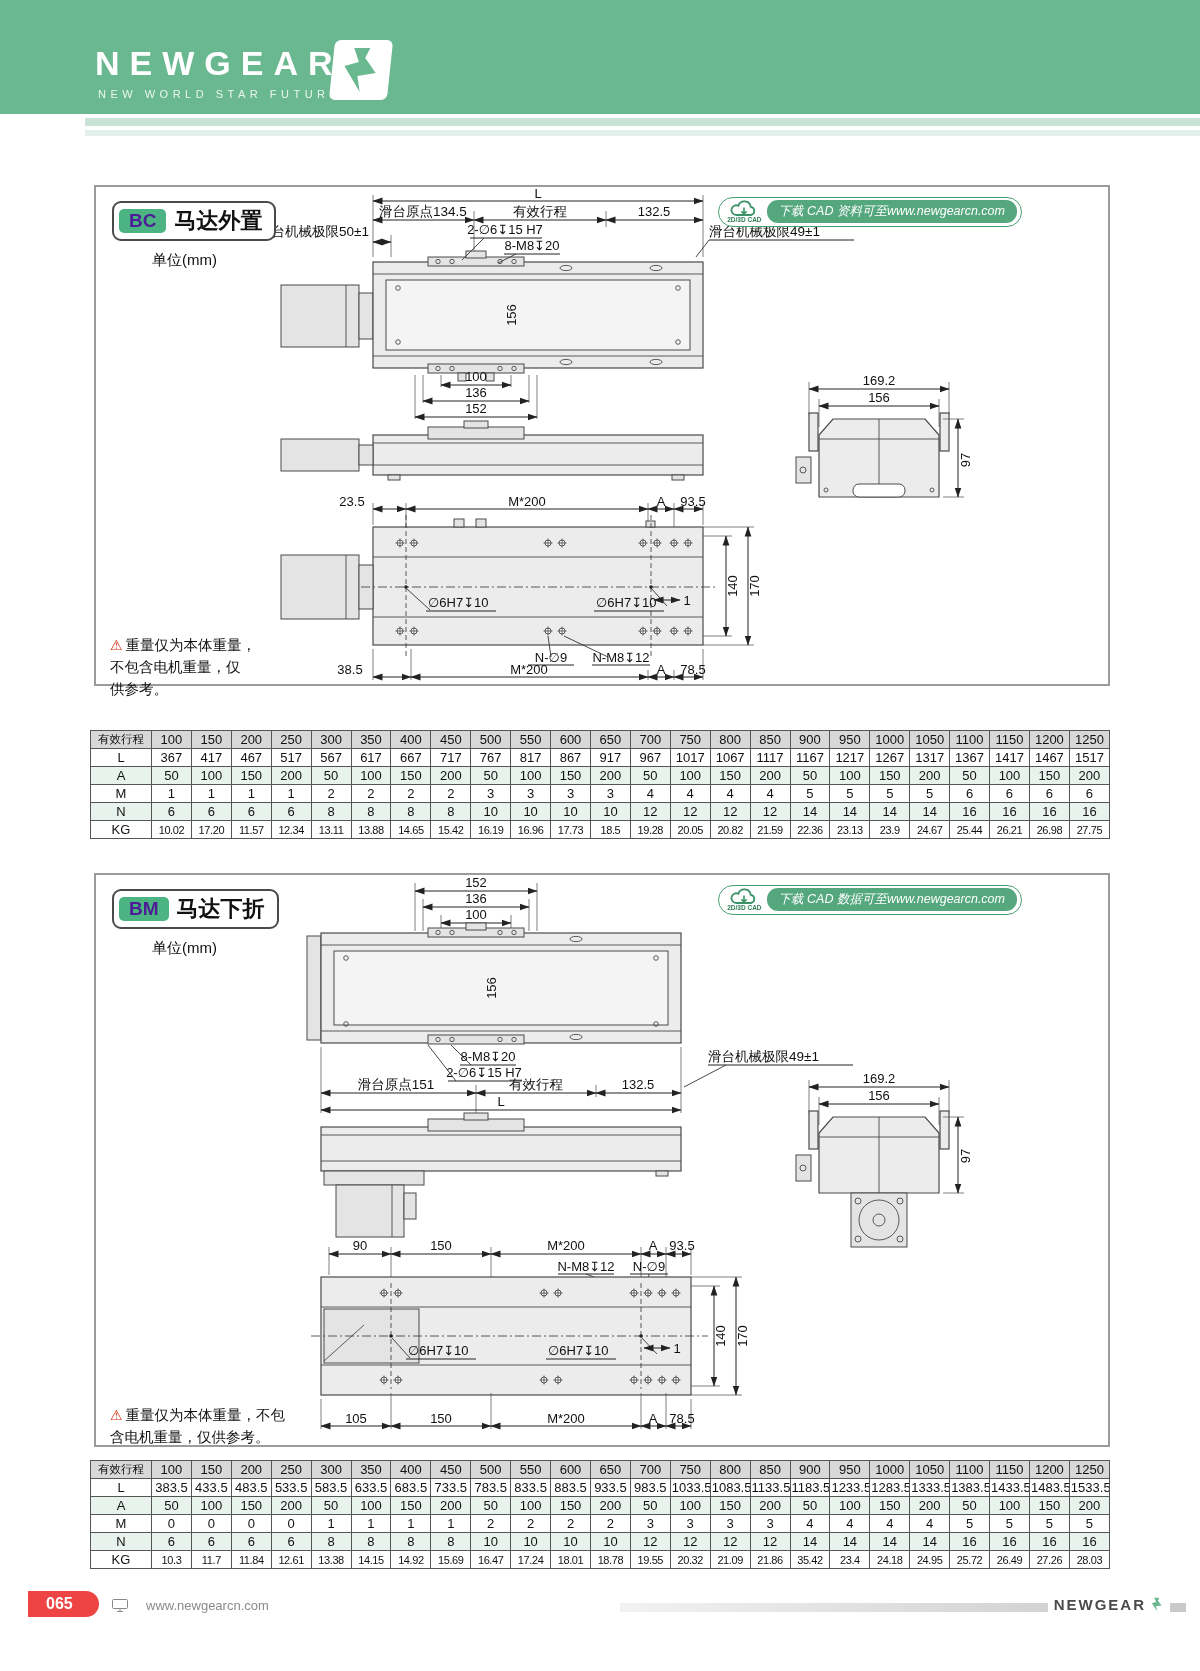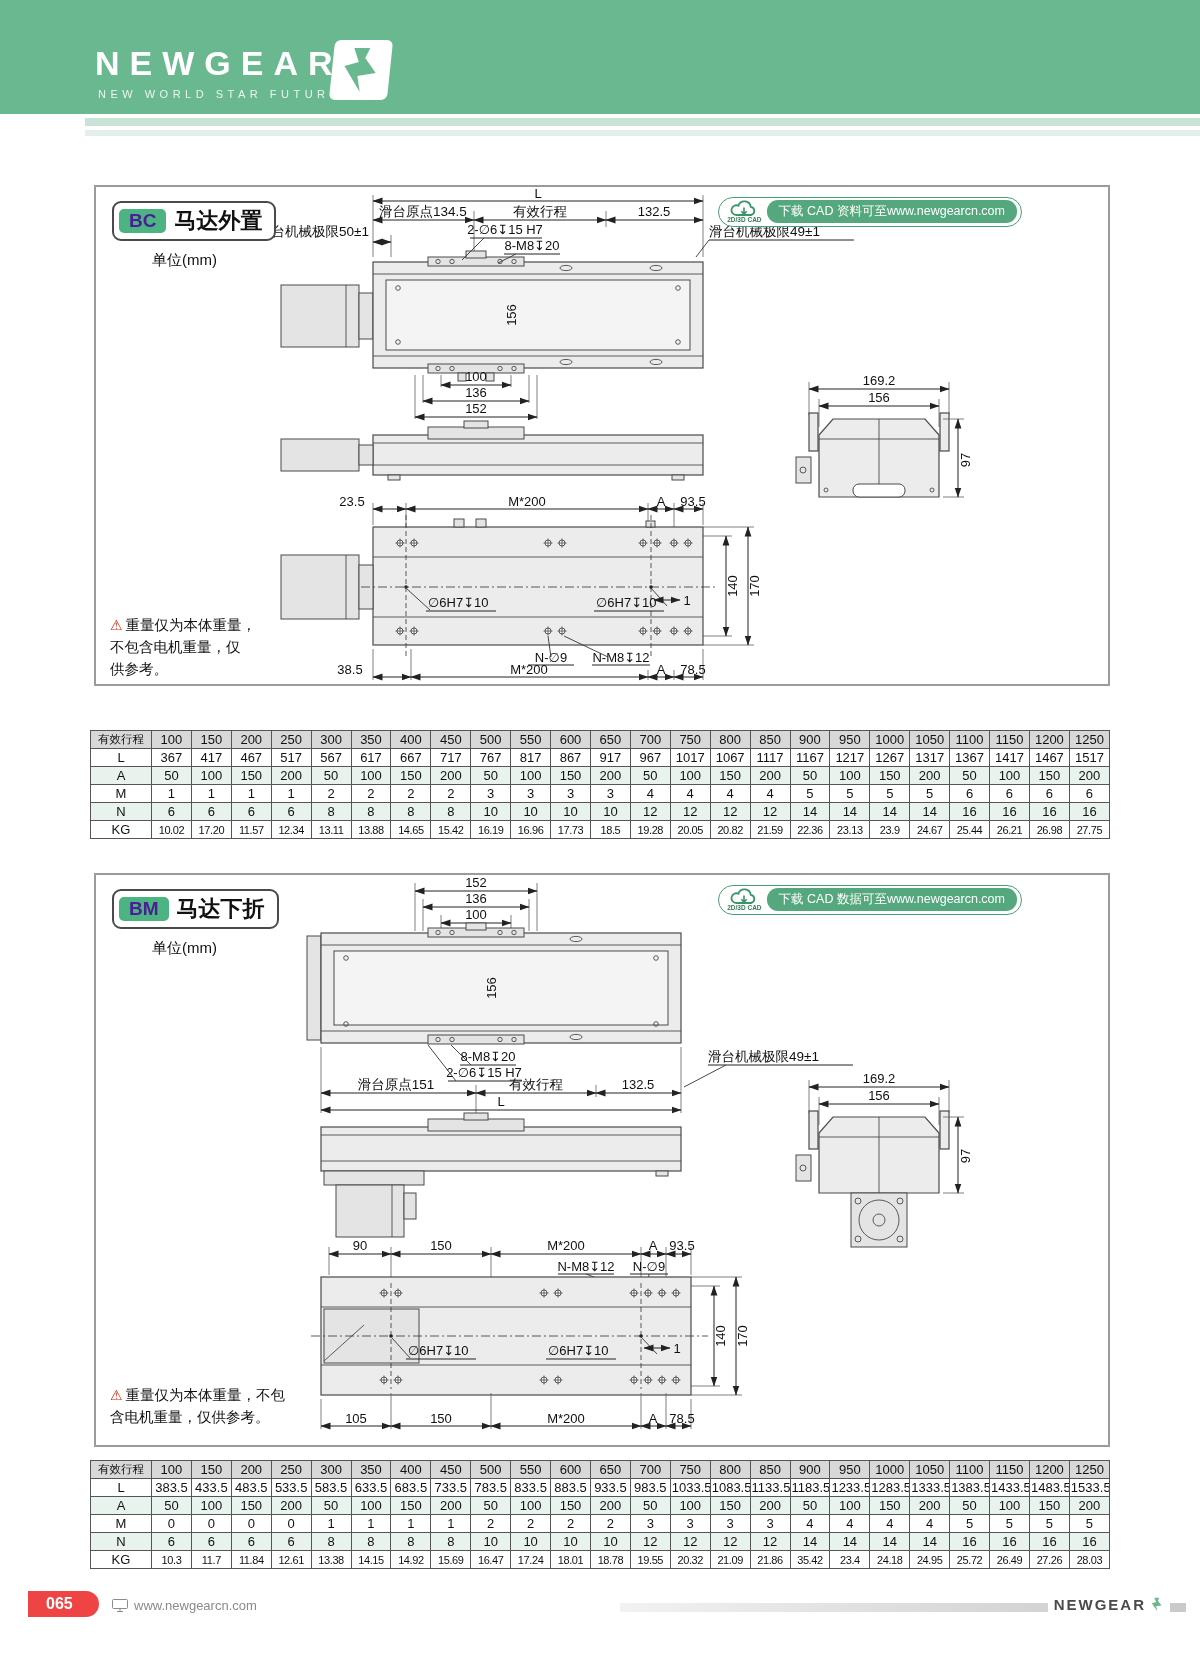--- a/index.html
+++ b/index.html
@@ -19,22 +19,22 @@
   .panel-bm{top:873px;height:570px;}
   .badge{position:absolute;left:16px;top:14px;display:flex;align-items:center;gap:8px;
          border:2px solid #4a4a4a;border-radius:9px;background:#fff;padding:3px 12px 3px 5px;}
   .badge-code{background:#4cb382;color:#4c1d95;font-weight:bold;font-size:19px;padding:1px 10px;border-radius:5px;}
   .badge-title{font-weight:bold;font-size:22px;color:#111;}
   .unit{position:absolute;left:56px;top:64px;font-size:15px;color:#111;text-align:right;}
   .cad{position:absolute;right:86px;top:10px;display:flex;align-items:center;gap:5px;
        border:1.5px solid #4a9e73;border-radius:16px;background:#fff;padding:2px 4px 2px 8px;}
   .cad-ic{display:flex;flex-direction:column;align-items:center;line-height:1;}
   .cad-ic .cap{font-size:6.5px;font-weight:bold;color:#2e7d54;margin-top:-1px;}
-  .cad-pill{background:#55a87e;color:#fff;font-size:12.5px;border-radius:11px;padding:3px 12px;white-space:nowrap;}
-  .warn{position:absolute;font-size:14.5px;line-height:1.5;color:#111;}
+  .cad-pill{background:#55a87e;color:#fff;font-size:12.5px;border-radius:11px;padding:3px 12px;white-space:nowrap;font-style:italic;}
+  .warn{position:absolute;font-size:14.5px;line-height:1.5;color:#111;margin-top:20px;}
   .warn .tri{color:#cc2200;margin-right:3px;font-size:14px;}
   .warn-bc{left:14px;top:428px;width:180px;}
   .warn-bm{left:14px;top:510px;width:240px;}
   .draw{position:absolute;left:0;top:0;}
   
   .bd{stroke:#4a4a4a;stroke-width:1.2;fill:#ececec;}
   .bd2{stroke:#4a4a4a;stroke-width:1;fill:#f4f4f4;}
   .bd3{stroke:#4a4a4a;stroke-width:1;fill:#e4e4e4;}
   .cut{stroke:#4a4a4a;stroke-width:1;fill:#fff;}
   .ln{stroke:#4a4a4a;stroke-width:0.9;fill:none;}
@@ -53,21 +53,21 @@
   .spec-bm{top:1460px;}
   table.spec th,table.spec td{border:1px solid #555;height:17px;padding:0 1px;font-weight:normal;overflow:hidden;white-space:nowrap;}
   table.spec tr:first-child th{background:#d8d8d8;}
   table.spec th.rowhdr{width:58px;background:#fff;}
   table.spec tr:first-child th.rowhdr{background:#d8d8d8;font-size:11.5px;}
   table.spec tr.tint td, table.spec tr.tint th.rowhdr{background:#e9f3ed;}
   table.spec tr.kg td{font-size:11px;letter-spacing:-0.4px;}
   
   .pgnum{position:absolute;left:28px;top:1591px;background:#ef4444;color:#fff;font-weight:bold;
          font-size:16px;padding:4px 26px 4px 18px;border-radius:0 14px 14px 0;}
-  .site{position:absolute;left:112px;top:1598px;color:#8a8a8a;font-size:13px;display:flex;align-items:center;gap:6px;}
+  .site{position:absolute;left:112px;top:1598px;color:#8a8a8a;font-size:13px;display:flex;align-items:center;gap:18px;}
   .foot-bar{position:absolute;left:620px;top:1603px;width:566px;height:9px;
             background:linear-gradient(to right,#f2f2f2,#c9c9c9);}
   .foot-brand{position:absolute;right:30px;top:1594px;background:#fff;padding:2px 6px;display:flex;align-items:center;gap:4px;
               color:#4a4a4a;font-weight:bold;font-size:15px;letter-spacing:2px;}
 </style>
 </head>
 <body>
 
 <div class="page">
 

